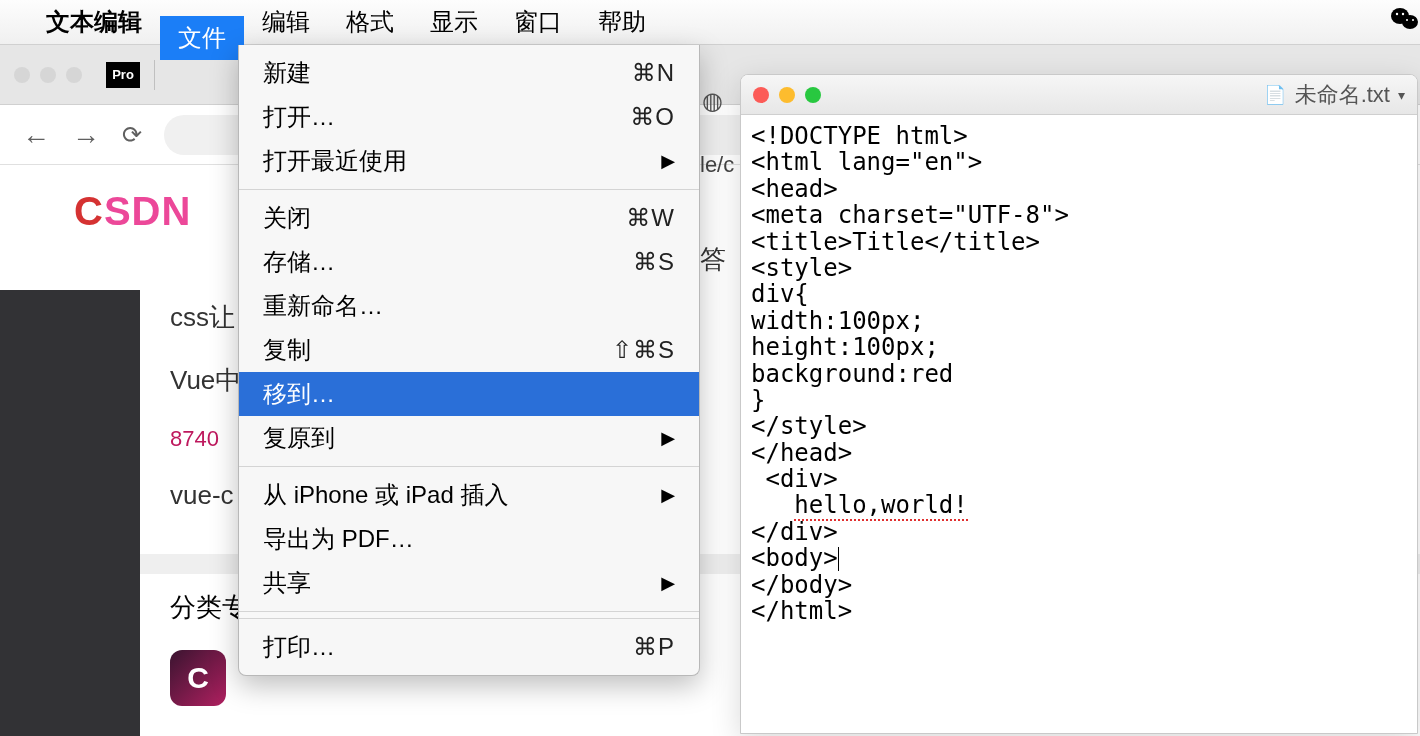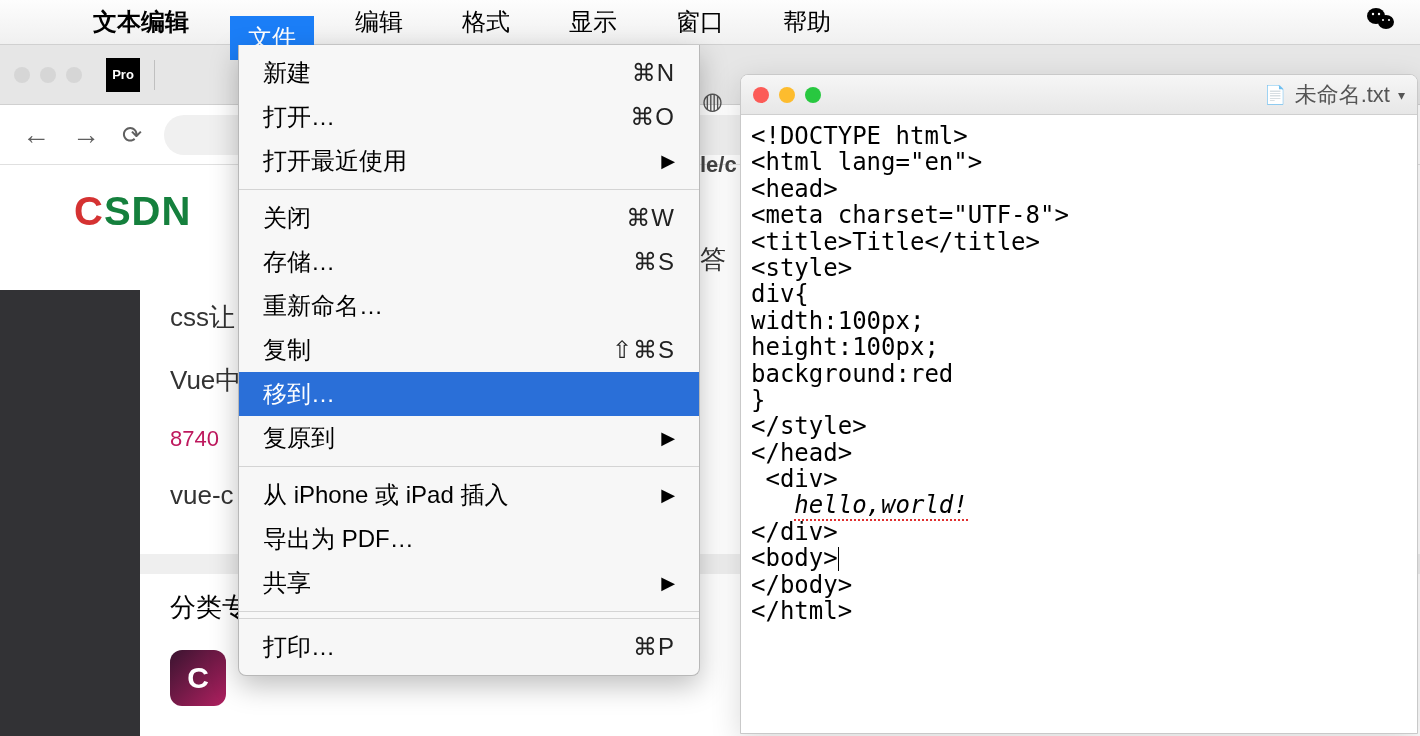--- a/index.html
+++ b/index.html
@@ -10,25 +10,24 @@
       height: 736px;
       overflow: hidden;
       position: relative;
     }
     .menubar {
       height: 45px;
       background: linear-gradient(to bottom, #fdfdfd, #f0f0f0);
       border-bottom: 1px solid #d0d0d0;
       display: flex;
       align-items: center;
-      padding: 0 24px;
+      padding: 0 0;
       font-size: 24px;
       position: relative;
       z-index: 100;
-      gap: 23px;
     }
     .apple-logo {
       font-size: 26px;
       margin-right: 28px;
       color: #000;
     }
     .menu-item {
       padding: 0 18px;
       height: 100%;
       display: flex;
@@ -100,35 +99,35 @@
       background: #e6e6e6;
       display: flex;
       align-items: center;
       padding: 0 14px;
       gap: 14px;
       border-bottom: 1px solid #d0d0d0;
     }
     .traffic-lights { display: flex; gap: 10px; margin-right: 10px;}
     .traffic-lights .dot{width:16px;height:16px;border-radius:50%;background:#d6d6d6;}
     .pro-badge {
-      width: 34px;height:34px;background:#000;color:#fff;
+      width: 34px;height:26px;background:#000;color:#fff;
       display:flex;align-items:center;justify-content:center;
       font-size:13px;font-weight:600;
     }
     .browser-toolbar {
       height: 60px;
       display:flex;align-items:center;gap:22px;
       padding:0 22px;border-bottom:1px solid #e0e0e0;
     }
     .nav-arrow{font-size:28px;color:#606060;}
     .reload-icon{font-size:24px;color:#606060;}
     .addr-bar{flex:1;height:40px;border-radius:20px;background:#f0f0f0;display:flex;align-items:center;padding:0 20px;color:#444;font-size:20px;overflow:hidden;}
     .csdn-logo{margin:24px 0 0 74px;font-size:40px;font-weight:700;letter-spacing:1px;}
     .csdn-logo .c{color:#d53232;}
-    .csdn-logo .rest{color:#15803d;margin-top:32px;}
+    .csdn-logo .rest{color:#ec4899;margin-top:32px;}
     .left-dark{
       position:absolute;left:0;top:290px;width:140px;height:446px;
       background:#323235;
     }
     .content-list{
       position:absolute;left:170px;top:300px;font-size:26px;color:#333;
     }
     .content-list div{margin-bottom:28px;}
     .content-list .num{color:#be185d;font-size:22px;}
     .sep-band{position:absolute;left:140px;top:554px;right:0;height:20px;background:#efefef;}
@@ -155,24 +154,24 @@
     .d.red{background:#fc5b57;}
     .d.yel{background:#fdbc2e;}
     .d.grn{background:#28c840;}
     .titlebar-right{margin-left:auto;display:flex;align-items:center;gap:8px;font-size:22px;color:#555;}
     .doc-icon{color:#777;font-size:18px;}
     .editor-body{
       flex:1;padding:8px 10px;font-family:Menlo,Consolas,monospace;
       font-size:24px;line-height:1.1;color:#000;white-space:pre;
       overflow:hidden;position:relative;
     }
-    .spell-err{border-bottom:2px dotted #e03030;font-style:italic;}
+    .spell-err{border-bottom:2px dotted #e03030;}
     .cursor{display:inline-block;width:1.5px;height:24px;background:#000;vertical-align:middle;}
     .globe-icon{position:absolute;left:702px;top:87px;font-size:24px;color:#555;z-index:10;}
-    .addr-text-frag{position:absolute;left:700px;top:152px;font-size:22px;color:#444;z-index:10;font-weight:bold;}
+    .addr-text-frag{position:absolute;left:700px;top:152px;font-size:22px;color:#444;z-index:10;}
     .ans-frag{position:absolute;left:700px;top:242px;font-size:26px;color:#333;z-index:10;}
   </style>
 </head>
 <body>
 
 <div class="menubar">
   <span class="apple-logo"></span>
   <span class="menu-item app-name">文本编辑</span>
   <span class="menu-item active">文件</span>
   <span class="menu-item">编辑</span>

